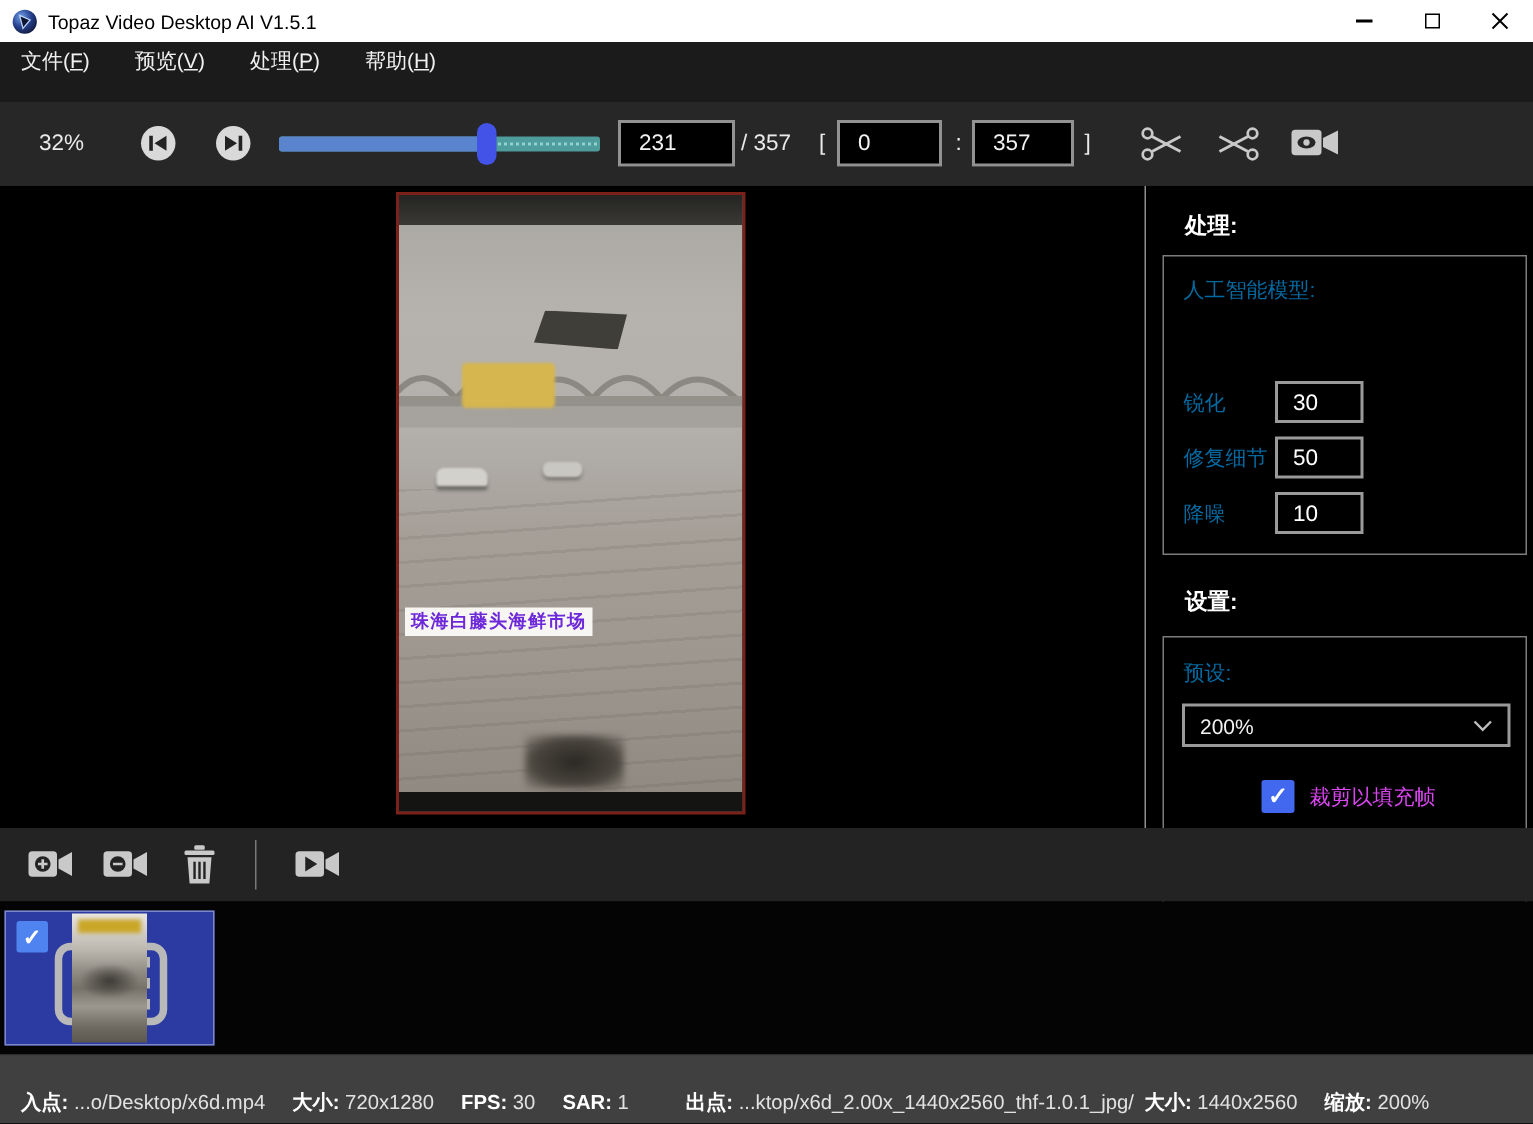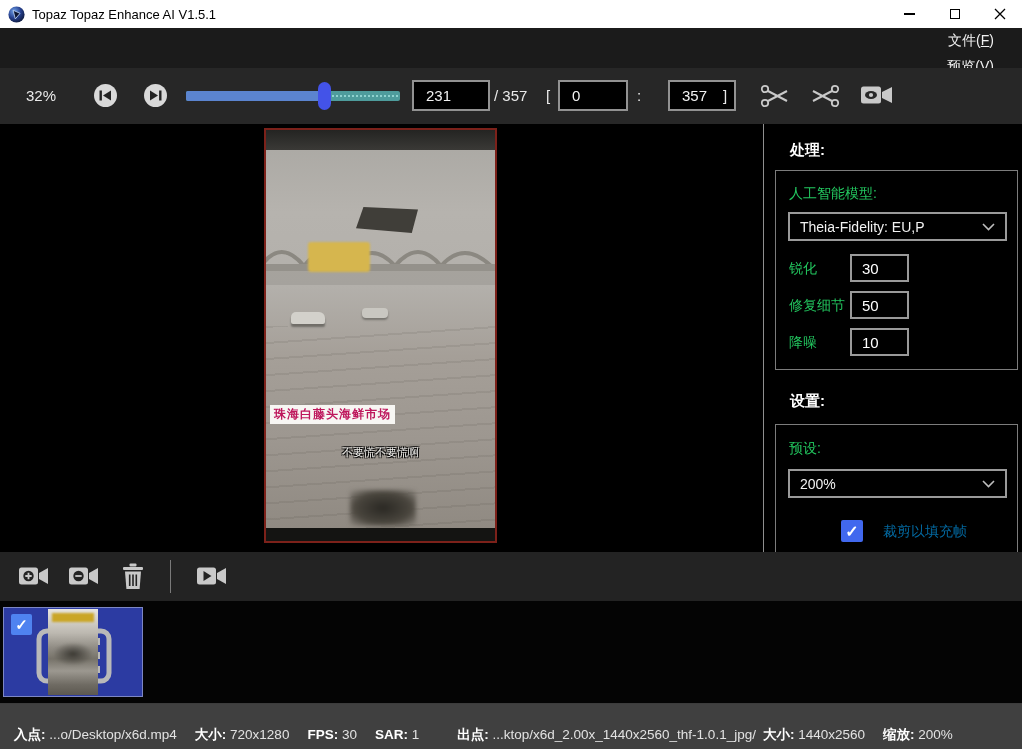--- a/index.html
+++ b/index.html
@@ -10,42 +10,42 @@
   
   .titlebar { position:absolute; left:0; top:0; width:1022px; height:28px; background:#ffffff; display:flex; align-items:center; }
   .titlebar .logo { margin-left:8px; width:17px; height:17px; display:block; }
   .titlebar .title { margin-left:7px; font-size:13px; color:#000; }
   .win-controls { margin-left:auto; display:flex; height:28px; }
   .win-btn { width:45px; height:28px; display:flex; align-items:center; justify-content:center; cursor:default; }
   .glyph-min { width:11px; height:1.5px; background:#000; }
   .glyph-max { width:10px; height:10px; border:1.3px solid #000; }
 
   
-  .menubar { position:absolute; left:0; top:28px; width:1022px; height:40px; background:#1b1b1b; display:flex; align-items:flex-end; padding-left:12px;flex-direction:column; }
+  .menubar { position:absolute; left:0; top:28px; width:1022px; height:40px; background:#1b1b1b; display:flex; align-items:flex-start; padding-left:12px; }
   .menu-item { color:#f0f0f0; font-size:14px; margin-right:26px; padding:4px 2px; }
   .menu-item .u { text-decoration:underline; }
 
   
   .toolbar { position:absolute; left:0; top:68px; width:1022px; height:56px; background:#272727; }
   .toolbar .txt { position:absolute; color:#eaeaea; font-size:15px; line-height:56px; }
   .zoom-label { left:26px; }
   .round-btn { position:absolute; top:16px; width:23px; height:23px; border-radius:50%; background:#d9d9d9; display:flex; align-items:center; justify-content:center; }
   .rb1 { left:94px; } .rb2 { left:144px; }
   .slider { position:absolute; left:186px; top:23px; width:214px; height:10px; background:#4e9c9c; border-radius:2px; }
   .slider::after { content:""; position:absolute; left:2px; right:2px; top:4px; height:2px;
       background-image:repeating-linear-gradient(90deg,#8fd2cf 0 2px, rgba(0,0,0,0) 2px 4px); }
   .slider-fill { position:absolute; left:0; top:0; width:138px; height:10px; background:#5b84cf; border-radius:2px 0 0 2px; z-index:1; }
   .slider-handle { position:absolute; left:132px; top:-9px; width:13px; height:28px; background:#4353e8; border-radius:7px; z-index:2; }
   .num-input { position:absolute; top:12px; height:31px; background:#000; border:2px solid #929292; color:#f2f2f2; font-size:15px; font-family:"Liberation Sans",sans-serif; padding-left:12px; outline:none; }
   .in-frame { left:412px; width:78px; }
   .lbl-total { left:494px; }
   .lbl-bro { left:546px; color:#dcdcdc; }
   .in-start { left:558px; width:70px; }
   .lbl-colon { left:637px; }
-  .in-end { left:668px; width:68px; }
+  .in-end { left:648px; width:68px; }
   .lbl-brc { left:723px; color:#dcdcdc; }
   .tb-icon { position:absolute; top:15px; }
   .ic-cut1 { left:760px; } .ic-cut2 { left:810px; } .ic-cam { left:860px; }
   .mirror { transform:scaleX(-1); }
 
   
   .main { position:absolute; left:0; top:124px; width:1022px; height:428px; background:#000; }
   .panel-divider { position:absolute; left:763px; top:0; width:1px; height:428px; background:#8f8f8f; }
 
   
@@ -55,42 +55,42 @@
   .vf-bottom { position:absolute; left:0; bottom:0; width:100%; height:13px; background:#141412; }
   .vf-title { position:absolute; left:0; top:30px; width:100%; text-align:center; color:#f2c71d; font-weight:700; font-size:12px; line-height:16px;
       text-shadow:-1px -1px 0 #000, 1px -1px 0 #000, -1px 1px 0 #000, 1px 1px 0 #000; }
   .vf-obj { position:absolute; left:90px; top:77px; width:62px; height:26px; background:#403e39; clip-path:polygon(12% 0,100% 10%,90% 100%,0 82%); }
   .vf-bridge { position:absolute; left:0; top:96px; width:229px; height:60px; opacity:.75; }
   .vf-truck { position:absolute; left:42px; top:112px; width:62px; height:30px; background:#d6b64e; border-radius:3px; filter:blur(1.2px); }
   .vf-car1 { position:absolute; left:25px; top:182px; width:34px; height:12px; background:#d3d1cb; border-radius:5px 6px 2px 2px; box-shadow:0 3px 2px rgba(40,40,35,.45); filter:blur(.6px); }
   .vf-car2 { position:absolute; left:96px; top:178px; width:26px; height:10px; background:#c9c7c1; border-radius:4px; box-shadow:0 2px 2px rgba(40,40,35,.4); filter:blur(.7px); }
   .vf-water { position:absolute; left:0; top:196px; width:100%; height:206px;
       background:repeating-linear-gradient(176deg, rgba(60,56,48,.10) 0 2px, rgba(0,0,0,0) 2px 16px); }
-  .vf-tag { position:absolute; left:4px; top:275px; background:#f7f6f3; color:#be185d; font-size:12px; font-weight:700; padding:1px 4px; letter-spacing:1px; }
+  .vf-tag { position:absolute; left:4px; top:275px; background:#f7f6f3; color:#6d28d9; font-size:12px; font-weight:700; padding:1px 4px; letter-spacing:1px; }
   .vf-caption { position:absolute; left:0; top:315px; width:100%; text-align:center; color:#f2f1ee; font-size:11px;
       text-shadow:-1px -1px 0 #000,1px -1px 0 #000,-1px 1px 0 #000,1px 1px 0 #000; }
   .vf-blob { position:absolute; left:84px; top:360px; width:66px; height:36px; background:radial-gradient(ellipse at center,#2a2823 0%,#4a463e 60%,rgba(0,0,0,0) 100%); filter:blur(2px); }
 
   
   .rpanel { position:absolute; left:764px; top:0; width:258px; height:316px; background:#000; }
   .rp-header { position:absolute; color:#ffffff; font-size:15px; font-weight:600; }
   .hdr-proc { left:26px; top:17px; }
   .hdr-set { left:26px; top:268px; }
   .groupbox { position:absolute; left:11px; width:243px; border:1px solid #7c7c7c; }
   .box-proc { top:46px; height:200px; }
   .box-set { top:300px; height:252px; }
-  .gb-label { position:absolute; color:#22c55e; font-size:14px; }
+  .gb-label { position:absolute; color:#0369a1; font-size:14px; }
   .dropdown { position:absolute; height:29px; background:#000; border:2px solid #9a9a9a; color:#f2f2f2; font-size:14px; display:flex; align-items:center; padding:0 10px; justify-content:space-between; }
   .dd-model { left:12px; top:41px; width:219px; }
   .dd-preset { left:12px; top:44px; width:219px; }
   .param-row-label { left:13px; }
   .param-input { position:absolute; left:74px; width:59px; height:28px; background:#000; border:2px solid #9a9a9a; color:#fff; font-size:15px; font-family:"Liberation Sans",sans-serif; padding-left:10px; outline:none; }
   .chk { position:absolute; width:22px; height:22px; background:#4168ee; border-radius:2px; color:#fff; font-size:16px; font-weight:700; display:flex; align-items:center; justify-content:center; }
   .chk-crop { left:65px; top:95px; }
-  .chk-label { position:absolute; left:107px; top:98px; color:#0369a1; font-size:14px; }
+  .chk-label { position:absolute; left:97px; top:98px; color:#d946ef; font-size:14px; }
 
   
   .btoolbar { position:absolute; left:0; top:552px; width:1022px; height:49px; background:#232323; }
   .bt-icon { position:absolute; top:12px; }
   .bt-add { left:18px; } .bt-rem { left:68px; } .bt-trash { left:121px; top:9px; } .bt-play { left:196px; }
   .bt-div { position:absolute; left:170px; top:8px; width:1px; height:33px; background:#7a7a7a; }
 
   
   .thumbstrip { position:absolute; left:0; top:601px; width:1022px; height:102px; background:#040404; }
   .thumb-tile { position:absolute; left:3px; top:6px; width:140px; height:90px; background:#2c3ba2; border:1px solid #7d87c4; }
@@ -120,21 +120,21 @@
       <defs>
           <radialGradient id="lg" cx="35%" cy="30%" r="75%">
         <stop offset="0%" stop-color="#6fa0e8"></stop>
             <stop offset="55%" stop-color="#27418f"></stop>
             <stop offset="100%" stop-color="#101b3f"></stop>
       </radialGradient>
         </defs>
       <circle cx="10" cy="10" r="9.5" fill="url(#lg)"></circle>
       <path d="M6,5 L14.2,8.6 L8.6,15.2 Z" fill="#0c1430" stroke="#bcd2f5" stroke-width="1"></path>
     </svg>
-    <span class="title">Topaz Topaz Enhance AI V1.5.1</span>
+    <span class="title">Topaz Video Desktop AI V1.5.1</span>
     <div class="win-controls">
       <div class="win-btn">
           <div class="glyph-min"></div>
         </div>
       <div class="win-btn">
           <div class="glyph-max"></div>
         </div>
       <div class="win-btn">
         <svg width="12" height="12" viewBox="0 0 12 12">
             <path d="M1,1 L11,11 M11,1 L1,11" stroke="#000" stroke-width="1.3"></path>
@@ -217,36 +217,29 @@
       </div>
       <div class="vf-obj"></div>
       <div class="vf-truck"></div>
       <div class="vf-car1"></div>
       <div class="vf-car2"></div>
       <div class="vf-water"></div>
       <div class="vf-blob"></div>
       <div class="vf-top"></div>
       <div class="vf-bottom"></div>
       <div class="vf-tag">珠海白藤头海鲜市场</div>
-      <div class="vf-caption">不要慌不要慌啊</div>
     </div>
 
     <div class="panel-divider"></div>
 
     <div class="rpanel">
       <div class="rp-header hdr-proc">处理:</div>
 
       <div class="groupbox box-proc">
         <div class="gb-label" style="left:13px; top:14px;">人工智能模型:</div>
-        <div class="dropdown dd-model">
-          <span>Theia-Fidelity: EU,P</span>
-          <svg width="13" height="8" viewBox="0 0 13 8">
-              <polyline points="1,1 6.5,6.5 12,1" fill="none" stroke="#bdbdbd" stroke-width="1.6"></polyline>
-            </svg>
-        </div>
         <div class="gb-label param-row-label" style="top:89px;">锐化</div>
         <input class="param-input" style="top: 83px;" value="30">
         <div class="gb-label param-row-label" style="top:126px;">修复细节</div>
         <input class="param-input" style="top: 120px;" value="50">
         <div class="gb-label param-row-label" style="top:163px;">降噪</div>
         <input class="param-input" style="top: 157px;" value="10">
       </div>
 
       <div class="rp-header hdr-set">设置:</div>
 

